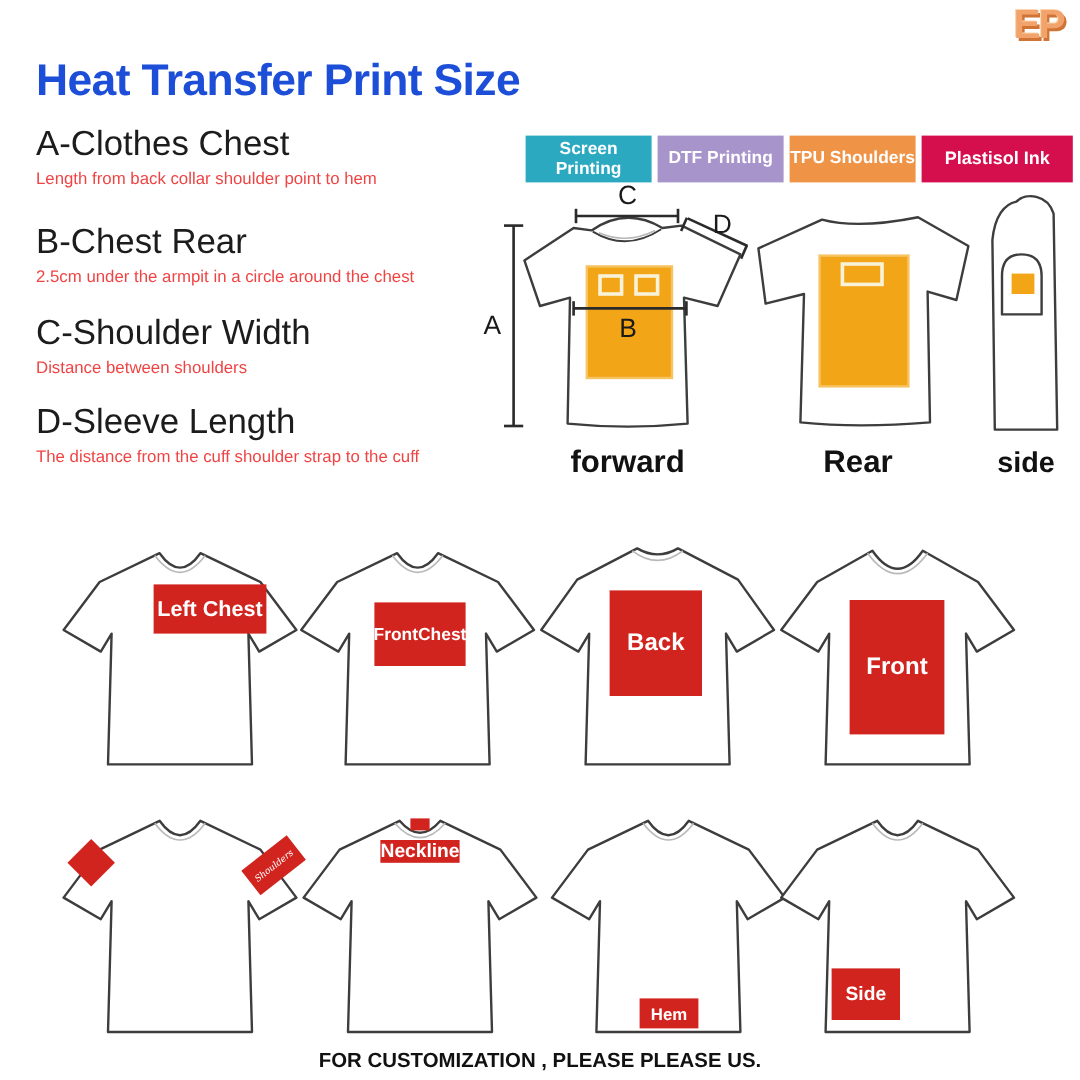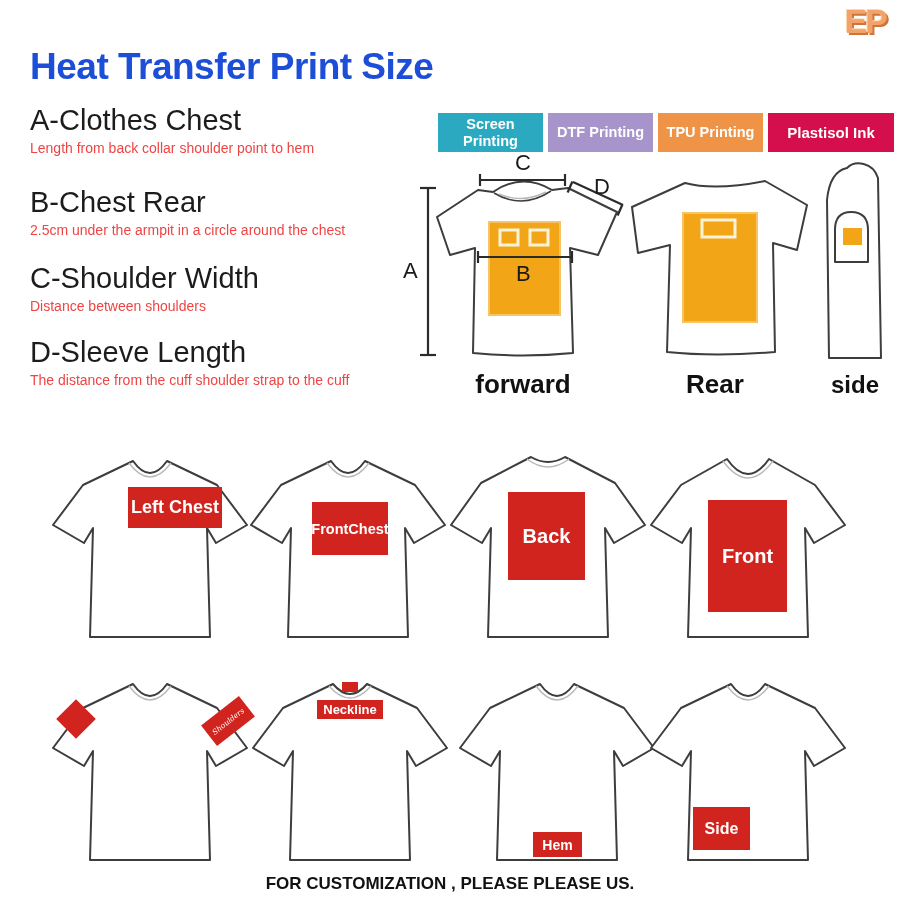--- a/index.html
+++ b/index.html
@@ -49,21 +49,21 @@
   .shirt-block svg{position:absolute;left:0;top:0;}
   .pl-badge{
     position:absolute;background:#D2241F;color:#fff;font-weight:bold;
     display:flex;align-items:center;justify-content:center;text-align:center;
   }
   .b-leftchest{left:83px;top:42px;width:94px;height:41px;font-size:18px;}
   .b-frontchest{left:69px;top:57px;width:76px;height:53px;font-size:14.5px;}
   .b-back{left:65px;top:47px;width:77px;height:88px;font-size:20px;}
   .b-front{left:65px;top:55px;width:79px;height:112px;font-size:20px;}
   .b-neck-tag{left:97px;top:14px;width:16px;height:10px;}
-  .b-neckline{left:72px;top:32px;width:66px;height:19px;font-size:13px;}
+  .b-neckline{left:72px;top:32px;width:66px;height:19px;font-size:16px;}
   .b-hem{left:81px;top:164px;width:49px;height:25px;font-size:14px;}
   .b-side{left:50px;top:139px;width:57px;height:43px;font-size:16px;}
   .b-diamond{left:17px;top:37px;width:28px;height:28px;transform:rotate(45deg);}
   .b-sleeve-patch{
     left:159px;top:40px;width:48px;height:26px;transform:rotate(-38deg);
     font-weight:normal;font-style:italic;font-size:7.5px;
     font-family:"DejaVu Serif",serif;
   }
   
   .footer{
@@ -93,21 +93,21 @@
     <p>Distance between shoulders</p>
   </div>
   <div class="m-section sec-d">
     <h2>D-Sleeve Length</h2>
     <p>The distance from the cuff shoulder strap to the cuff</p>
   </div>
 
   <div class="badges">
     <div class="badge pm-0">Screen Printing</div>
     <div class="badge pm-1">DTF Printing</div>
-    <div class="badge pm-2">TPU Printing</div>
+    <div class="badge pm-2">TPU Shoulders</div>
     <div class="badge pm-3">Plastisol Ink</div>
   </div>
 
   <svg class="diagram" width="505" height="260" viewBox="0 0 505 260">
 
     <g>
       <path class="shirt-stroke" d="M 98,42 Q 127,22 157,40 L 173,38 L 222,62 L 203,105 L 175,98 L 178,203 Q 128,208 78,203 L 80,98 L 55,105 L 42,67 L 83,40 Z"></path>
       <path class="thin" d="M 99,43 Q 127,60 156,41"></path>
       <path class="rib" d="M 104,44 Q 127,54 151,42"></path>
       <rect x="94" y="72" width="71" height="93" fill="#F2A617" stroke="#F6C463" stroke-width="2"></rect>

